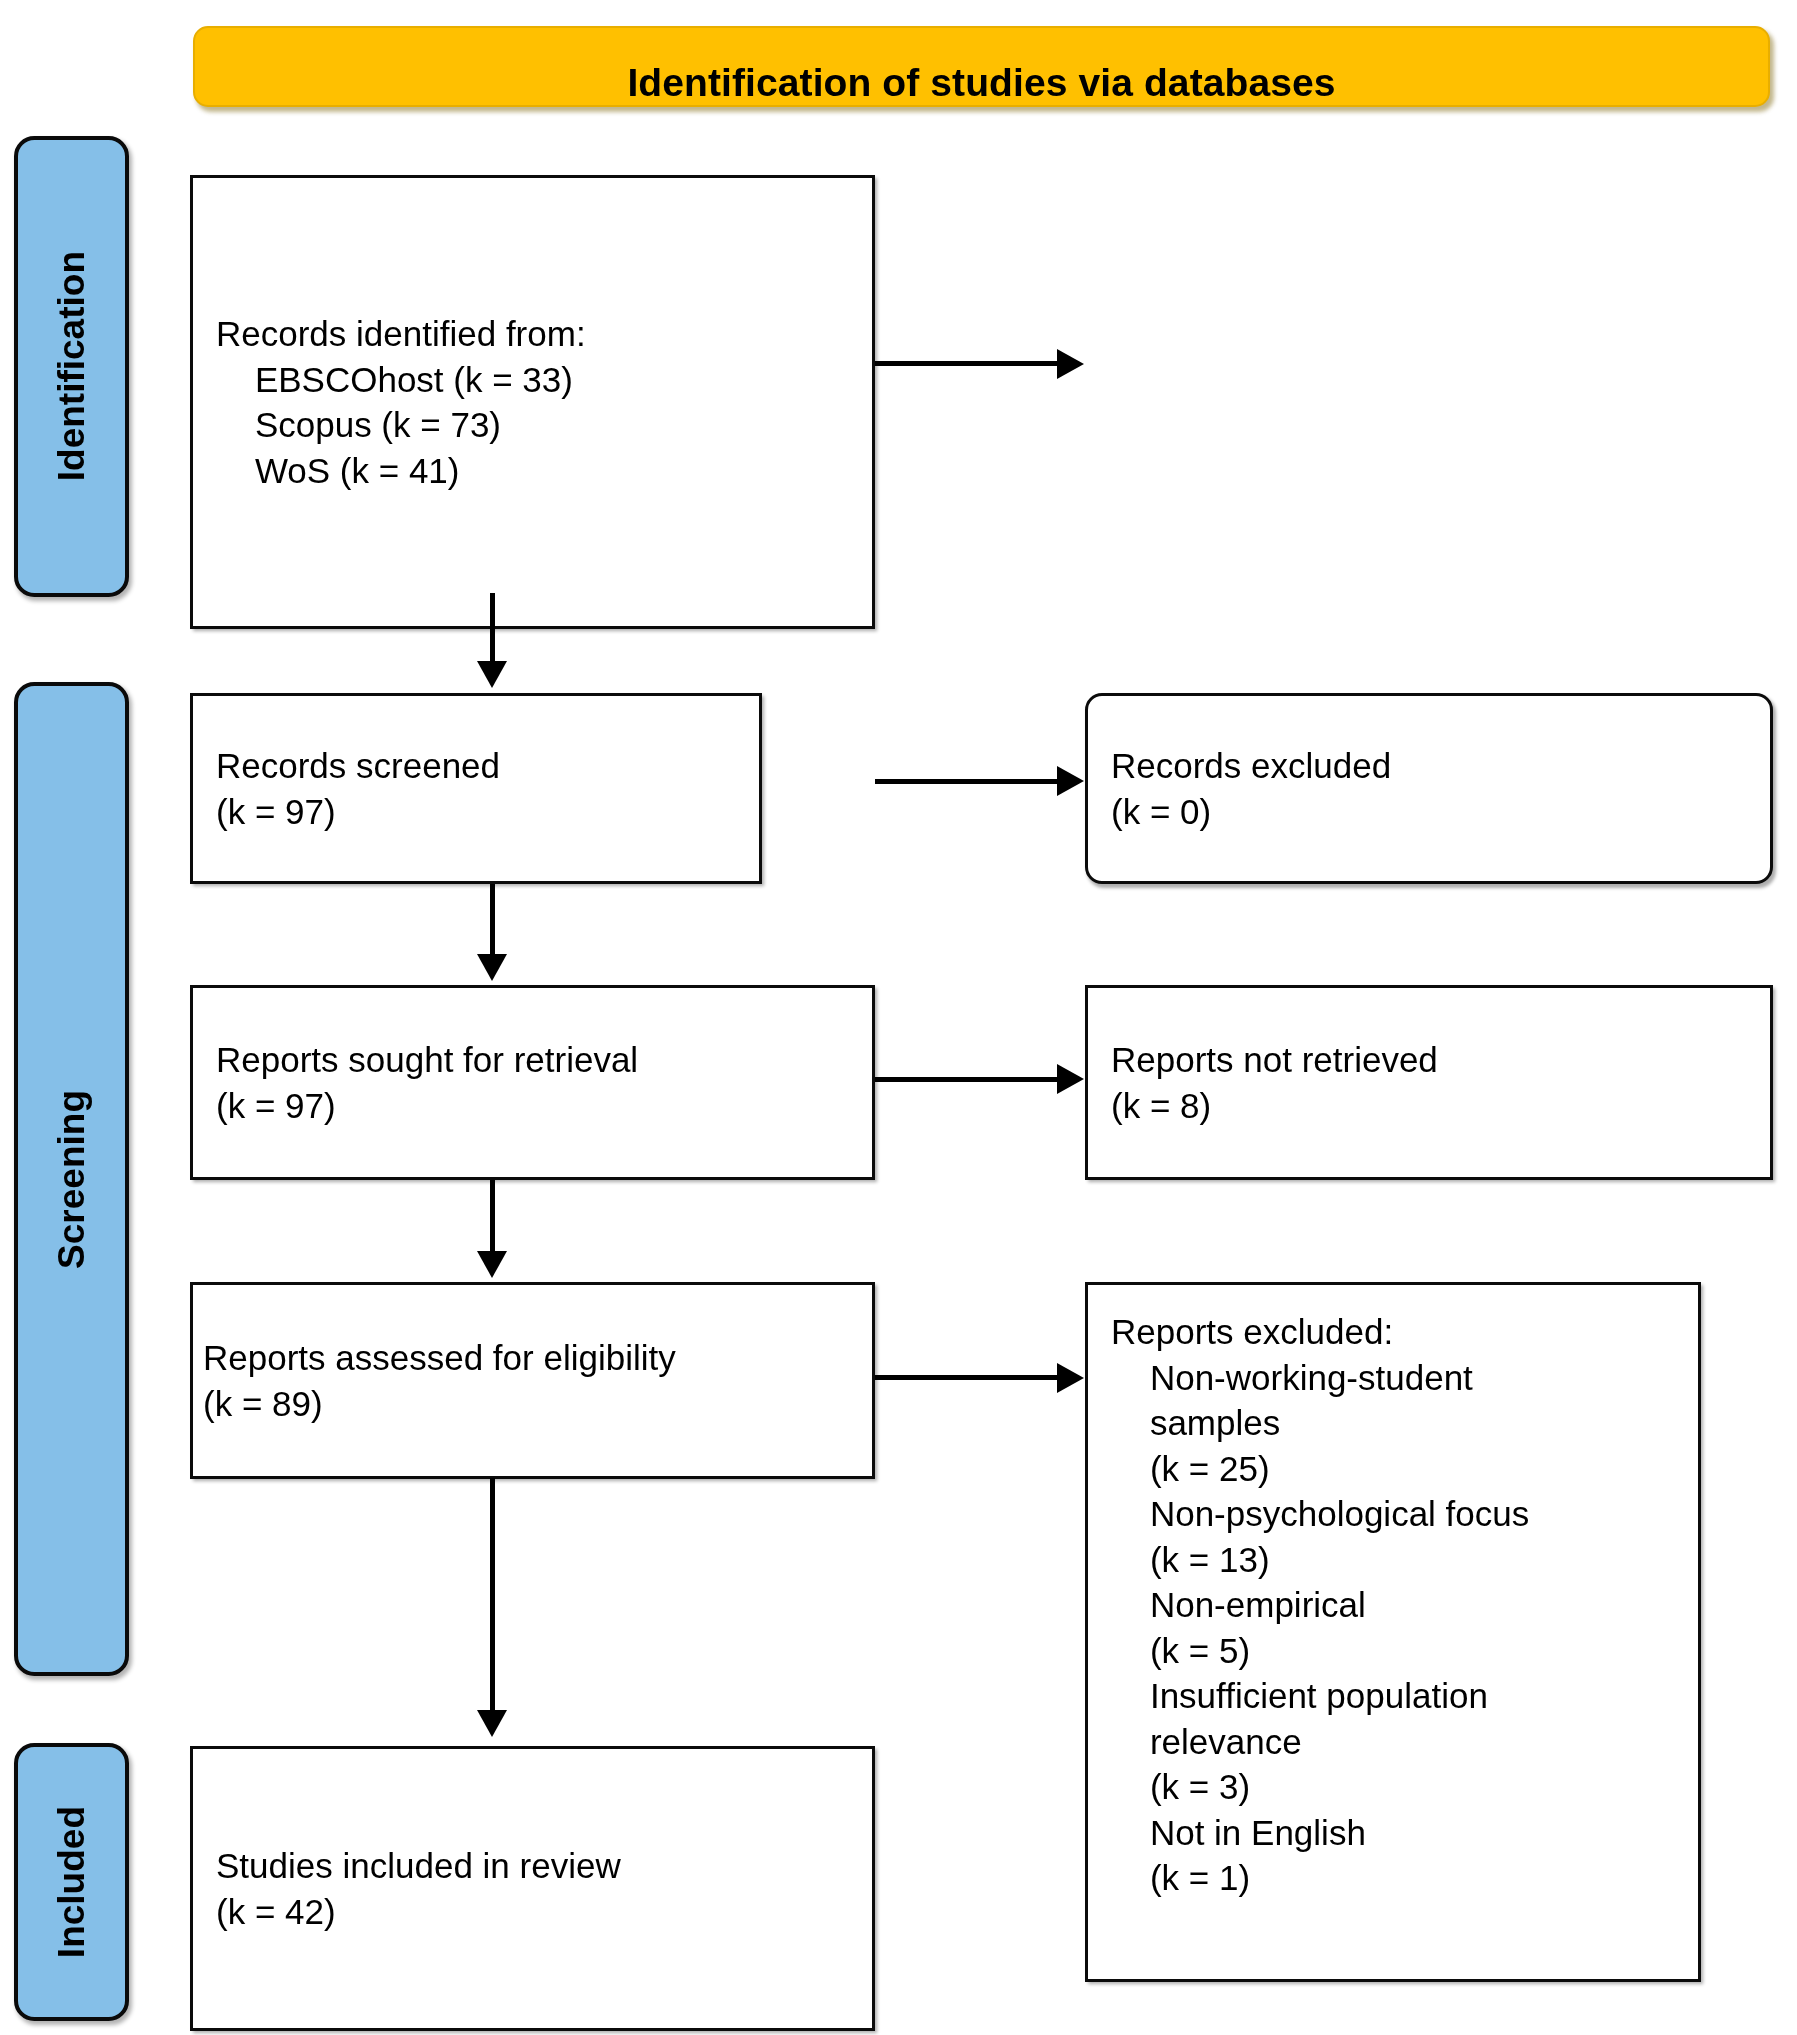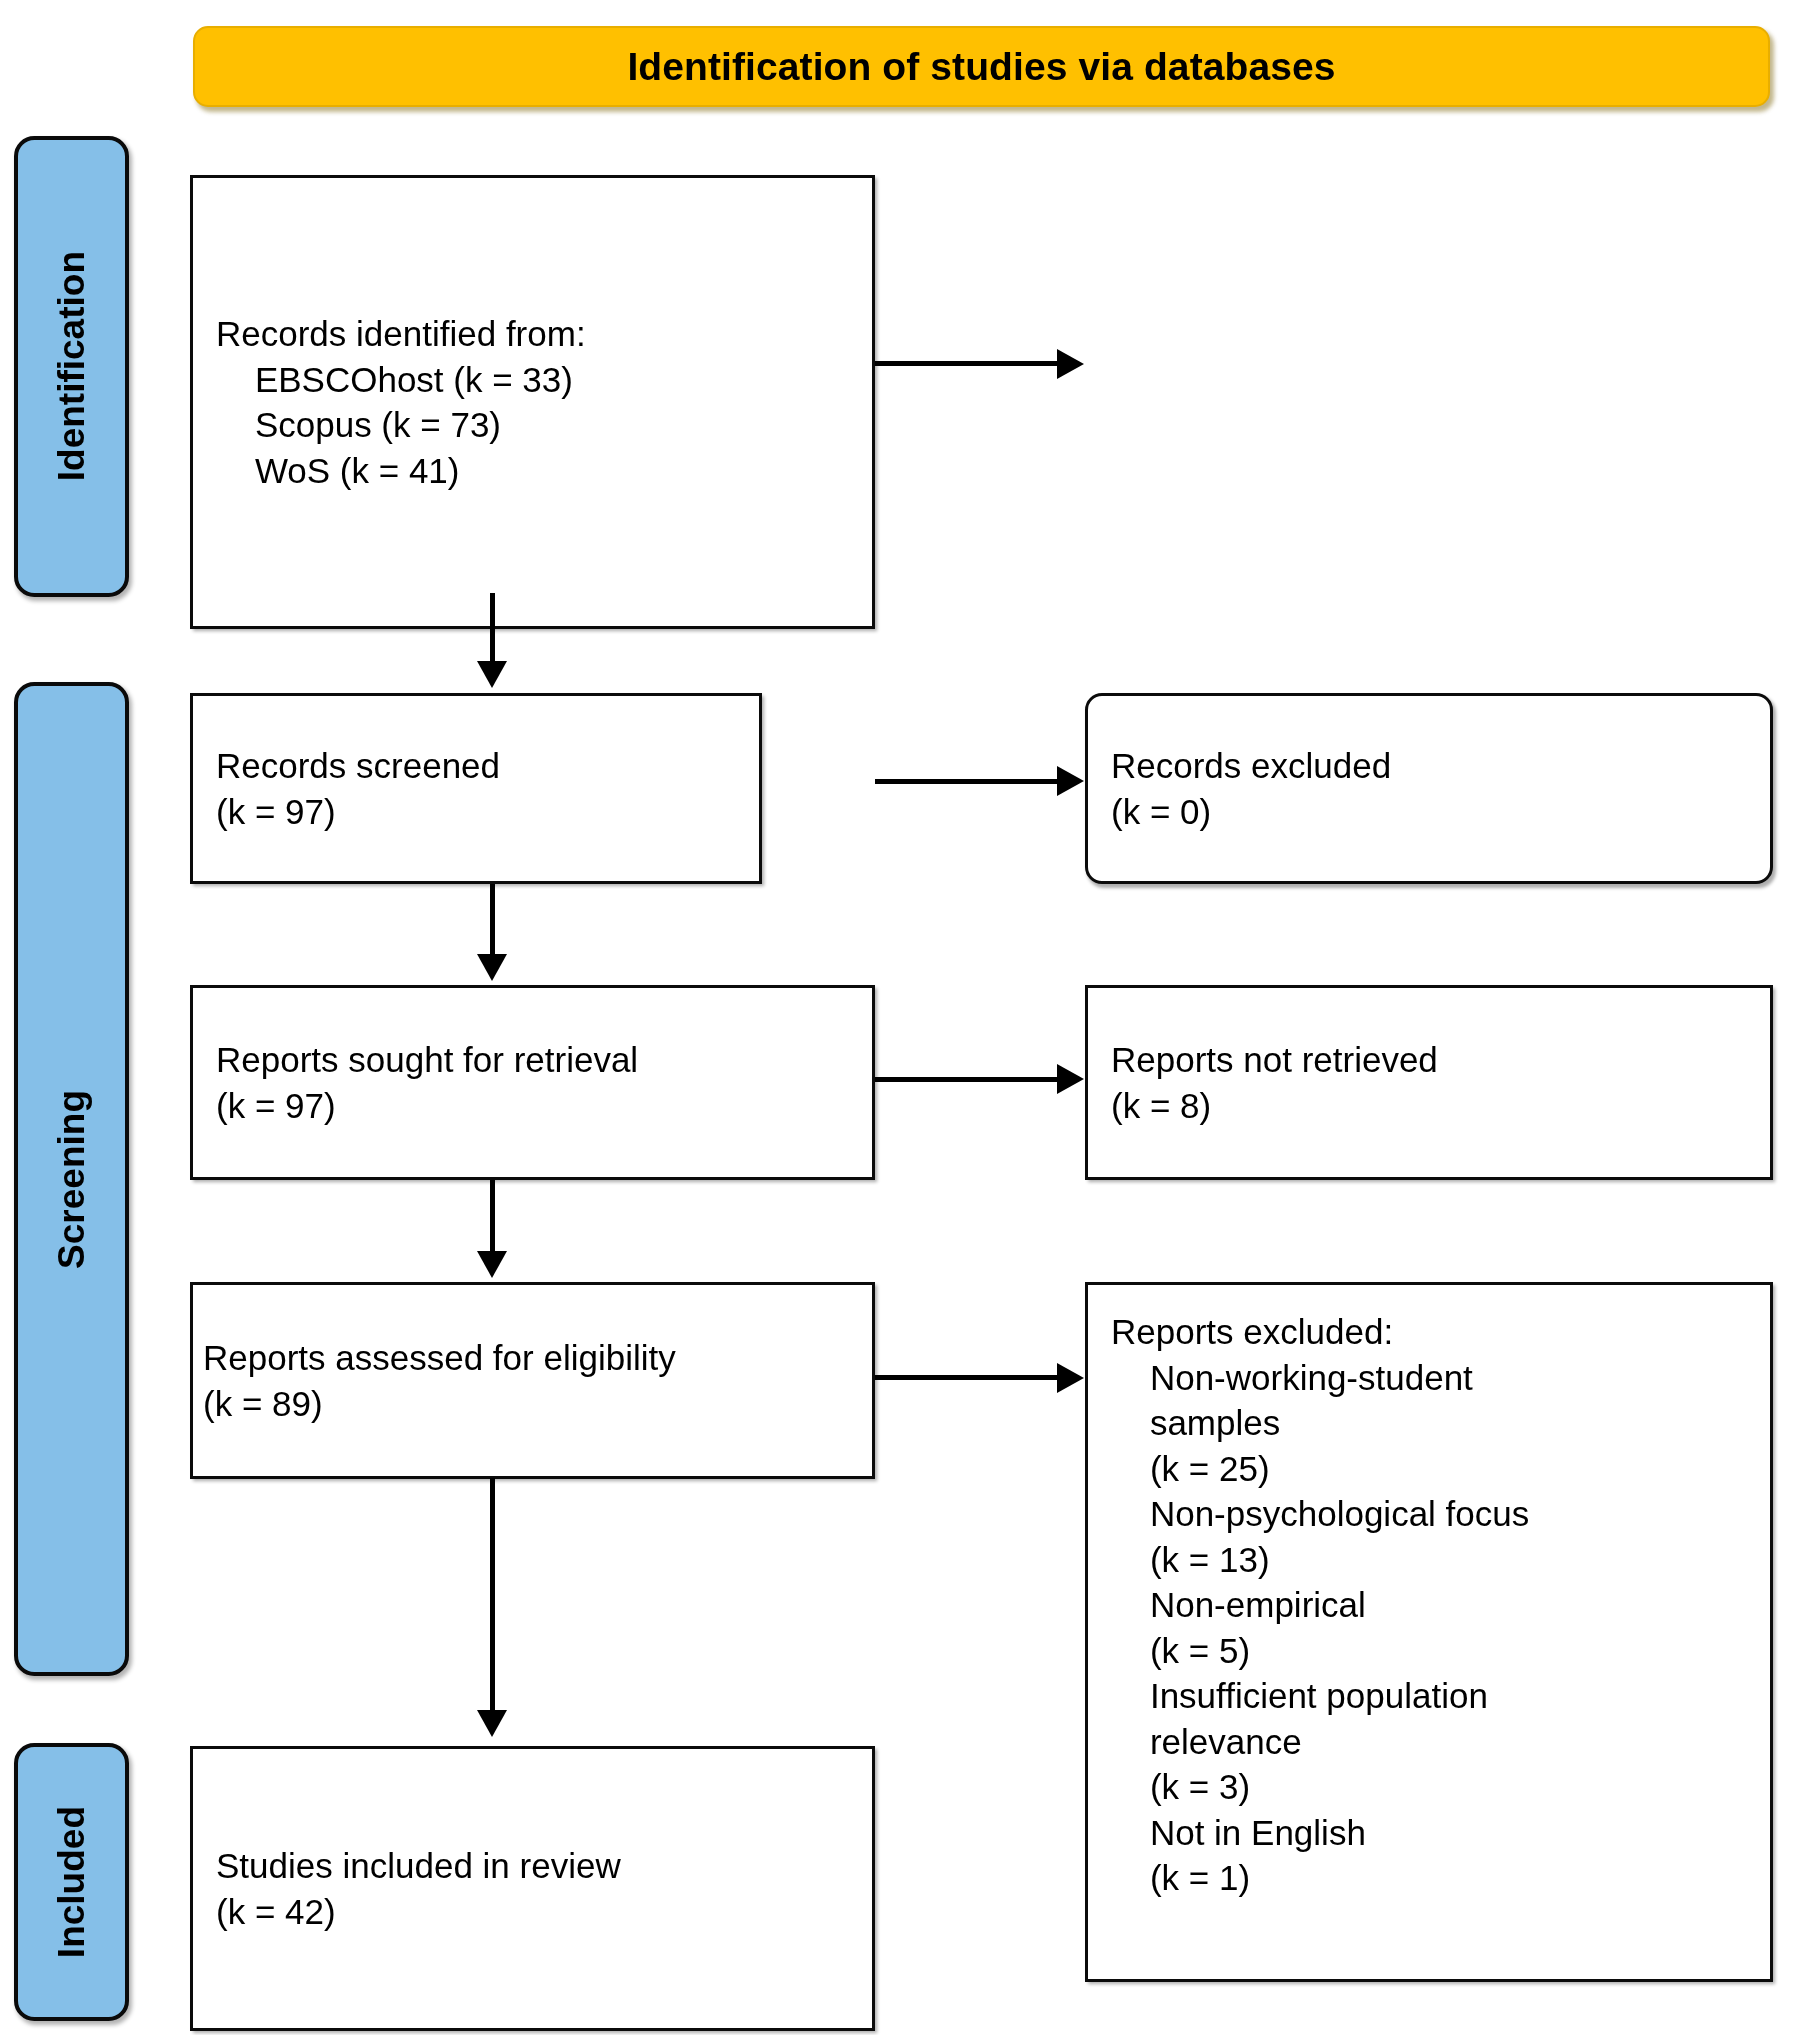--- a/index.html
+++ b/index.html
@@ -13,21 +13,21 @@
 
   
   .abs{position:absolute;box-sizing:border-box;}
 
   
   .banner{
     background:#FFC000;
     border:2px solid #E8AE00;
     border-radius:15px;
     box-shadow:3.4px 4.7px 4.7px rgba(120,95,0,.45);
-    display:flex;align-items:center;justify-content:center;
+    display:flex;align-items:flex-end;justify-content:center;
     color:#000;
     font-weight:bold;
     font-size:39px;
     letter-spacing:0.1px;
   }
 
   
   .stage{
     background:#85BFE8;
     border:4.7px solid #0a0a0a;
@@ -144,21 +144,21 @@
   <div class="arrow-right" style="left:1057px;top:1064px;"></div>
 
   <div class="vline" style="left:490px;top:1180px;height:76px;"></div>
   <div class="arrow-down" style="left:477px;top:1251px;"></div>
 
   <div class="abs node" style="left:190px;top:1282px;width:685px;height:197px;padding-left:10px;">
     <div class="node-text">Reports assessed for eligibility
 (k = 89)</div>
   </div>
 
-  <div class="abs node top-align" style="left:1085px;top:1282px;width:688px;height:700px;">
+  <div class="abs node top-align" style="left:1085px;top:1282px;width:616px;height:700px;">
     <div class="node-text">Reports excluded:
     Non-working-student
     samples
     (k = 25)
     Non-psychological focus
     (k = 13)
     Non-empirical
     (k = 5)
     Insufficient population
     relevance

